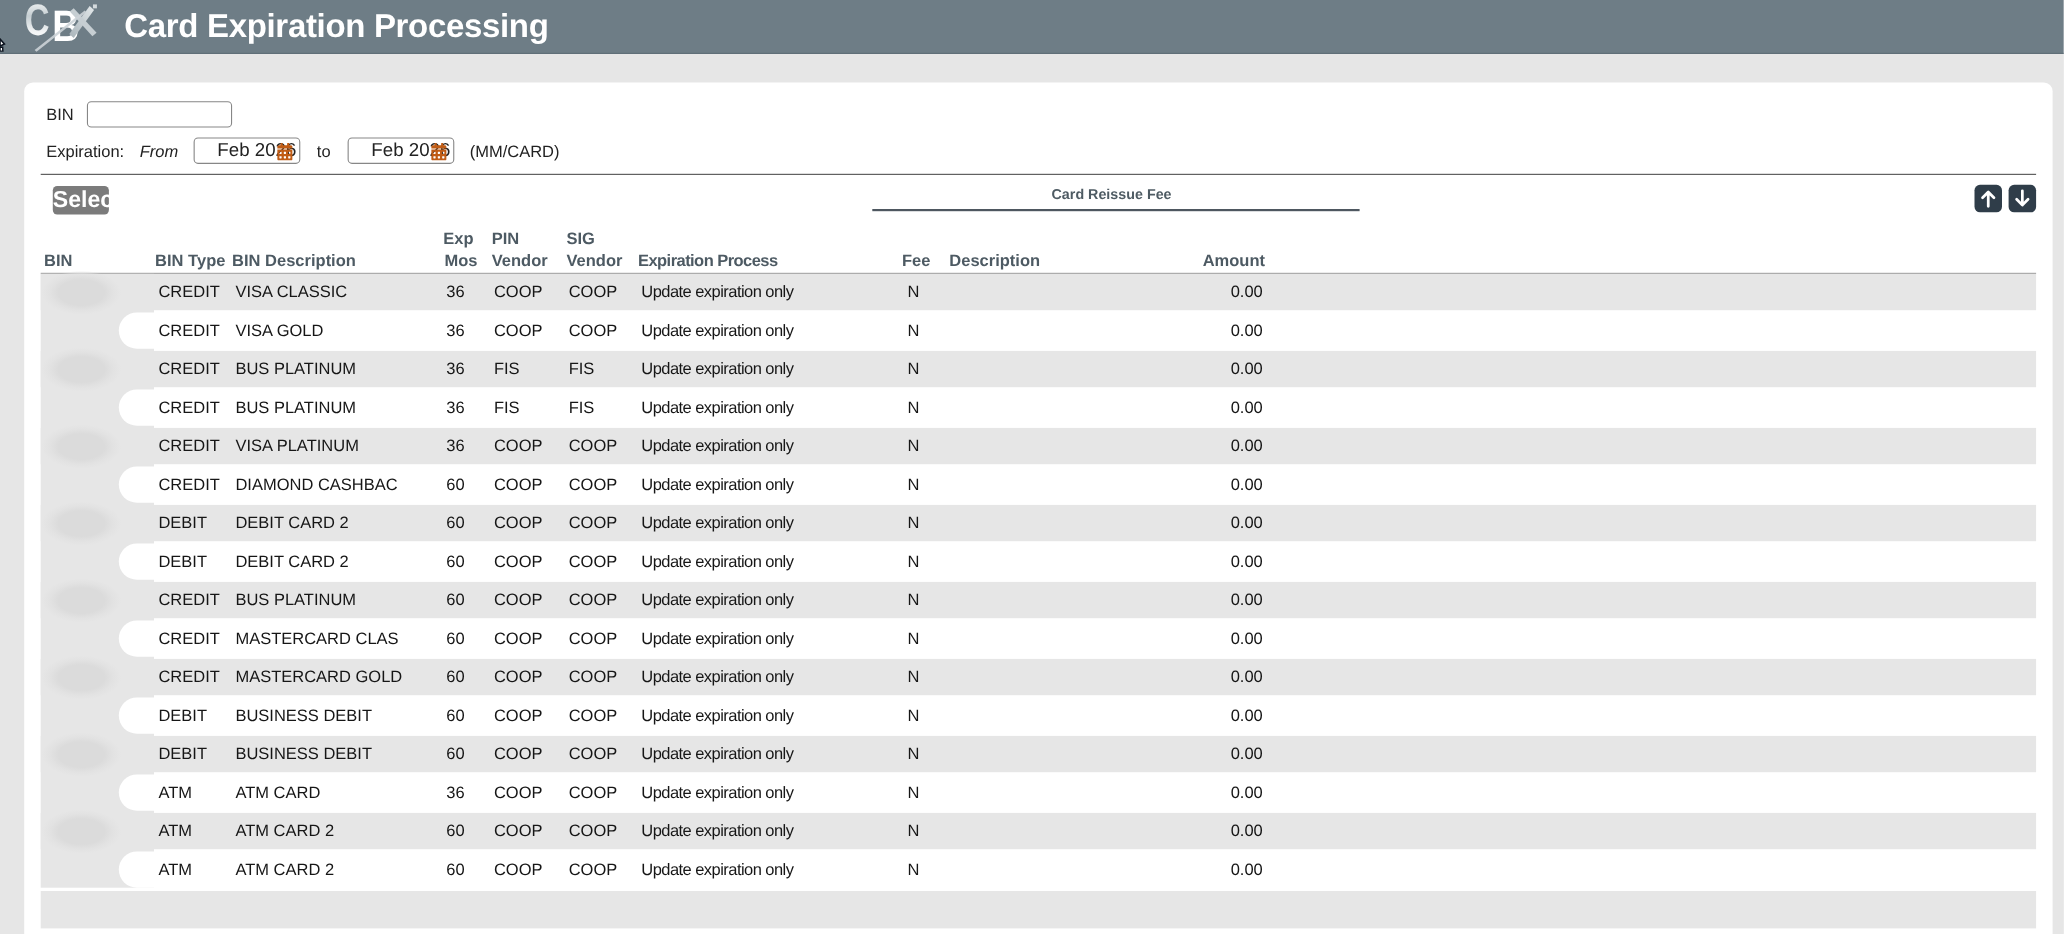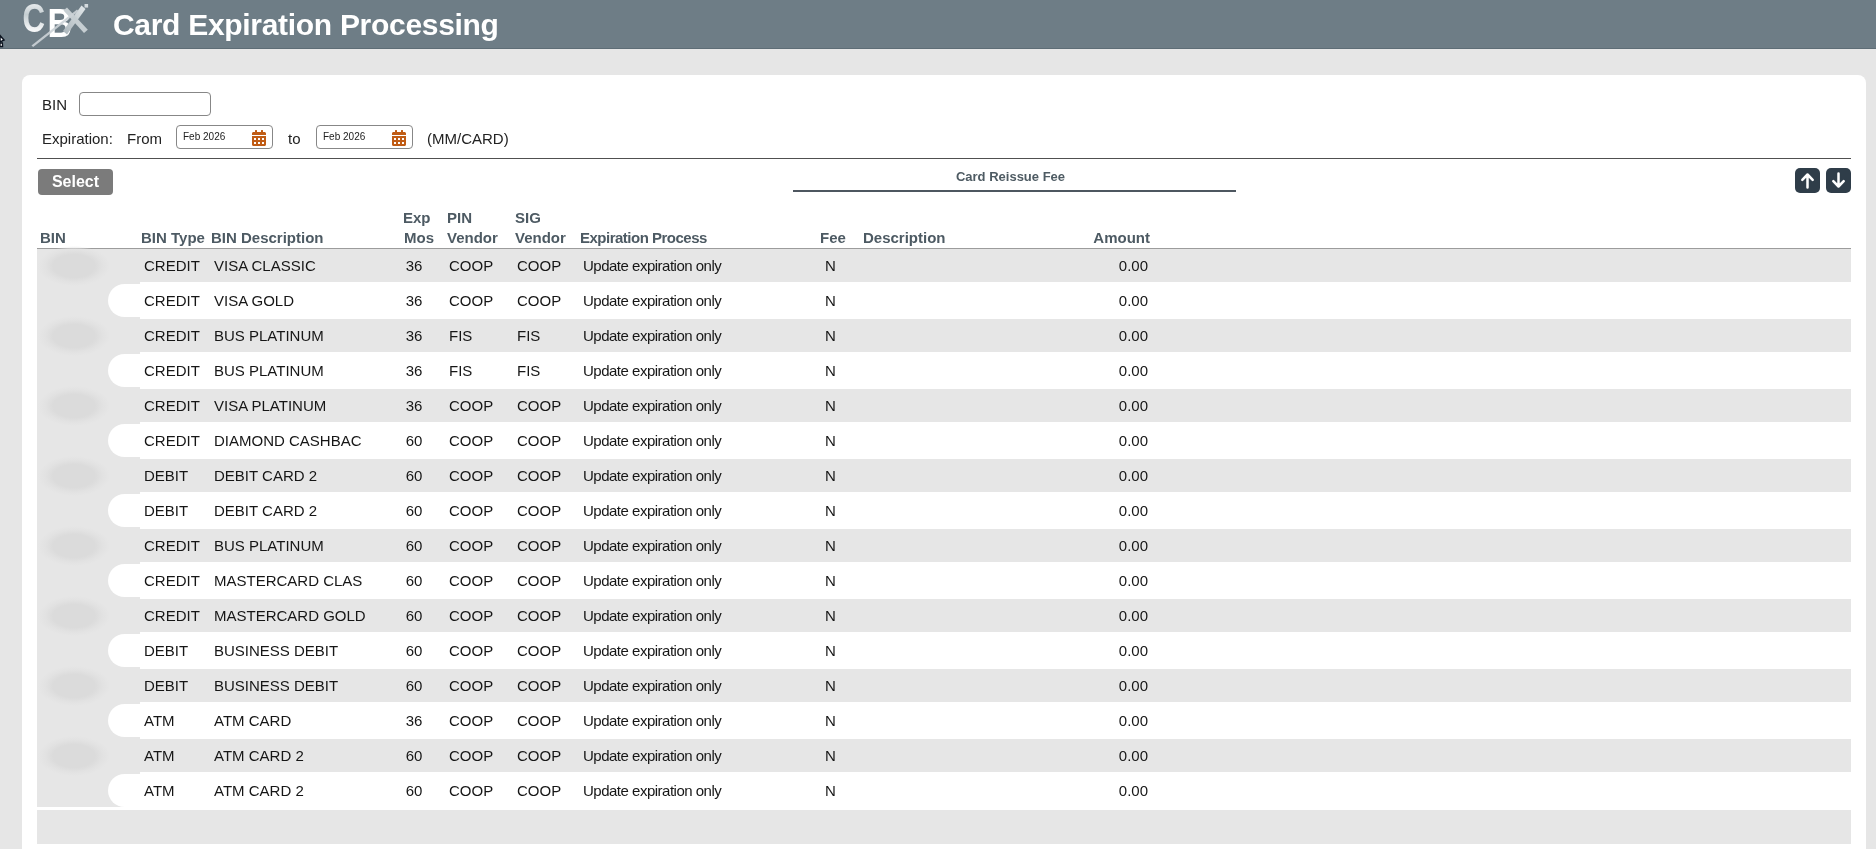--- a/index.html
+++ b/index.html
@@ -3,24 +3,24 @@
 <meta charset="utf-8">
 <style>
 * { margin:0; padding:0; box-sizing:border-box; }
 html,body { width:1876px; height:849px; background:#e6e6e6; font-family:"Liberation Sans", sans-serif; overflow:hidden; }
 #topbar { position:absolute; left:0; top:0; width:1876px; height:49px; background:#6e7d86; border-bottom:1px solid #5e6d76; }
 #title { position:absolute; left:113px; top:8px; font-size:30px; letter-spacing:-0.3px; font-weight:bold; color:#ffffff; }
 #cursor { position:absolute; left:0px; top:33px; }
 #card { position:absolute; left:22px; top:75px; width:1844px; height:774px; background:#ffffff; border-radius:8px 8px 0 0; }
 .lbl { position:absolute; font-size:15px; color:#222; }
 .inp { position:absolute; background:#fff; border:1.3px solid #878787; border-radius:4px; }
-.dateinp { position:absolute; background:#fff; border:1.3px solid #878787; border-radius:4px; font-size:10px; color:#222; line-height:21px; padding-left:6px; }
+.dateinp { position:absolute; background:#fff; border:1.3px solid #878787; border-radius:4px; font-size:17px; color:#222; line-height:21px; padding-left:18px;text-align:center; }
 .calic { position:absolute; right:6px; top:4px; }
 #divider { position:absolute; left:37px; top:158px; width:1814px; height:0; border-top:1.5px solid #505050; }
-#selbtn { position:absolute; left:38px; top:169px; width:75px; height:26px; background:#7b7b7b; border-radius:4px; color:#fff; font-weight:bold; font-size:16px; text-align:center; line-height:26px; }
+#selbtn { position:absolute; left:48px; top:169px; width:51px; height:26px; background:#7b7b7b; border-radius:4px; color:#fff; font-weight:bold; font-size:21px; text-align:center; line-height:26px; }
 #crf { position:absolute; left:793px; top:166px; width:443px; text-indent:-8px; height:26px; border-bottom:2px solid #4e5760; text-align:center; font-size:13px; font-weight:bold; color:#4e5b63; line-height:22px; }
 .arrbtn { position:absolute; top:168px; width:25px; height:25px; background:#2f3d49; border-radius:5px; }
 .hdr { position:absolute; font-size:15px; font-weight:bold; color:#4d5a63; }
 #hline { position:absolute; left:37px; top:248px; width:1814px; height:0; border-top:1px solid #9c9c9c; }
 .row { position:absolute; left:37px; width:1814px; height:33px; font-size:15px; color:#161616; }
 .row span { position:absolute; top:0; line-height:33px; white-space:nowrap; }
 .c1 { left:107px; } .c2 { left:177px;text-align:center; }
 .c3 { left:357px; width:40px; text-align:center; }
 .c4 { left:412px; } .c5 { left:480px; } .c6 { left:546px; letter-spacing:-0.5px; } .c7 { left:788px; }
 .c8 { left:1009px; width:102px; text-align:right; }
@@ -59,21 +59,21 @@
 <div id="title">Card Expiration Processing</div>
 </div>
 <svg id="cursor" width="7" height="15" viewBox="0 0 7 15">
     <polygon points="0,2.5 4,7 0,9" fill="#ffffff" stroke="#0c1420" stroke-width="1.5"></polygon>
     <polygon points="0,10 2.4,10 2.6,13.5 0,13.5" fill="#ffffff" stroke="#0c1420" stroke-width="1.3"></polygon>
   </svg>
 <div id="card"></div>
 <span class="lbl" style="left:42px;top:96px;">BIN</span>
 <div class="inp" style="left:79px;top:92px;width:132px;height:24px;"></div>
 <span class="lbl" style="left:42px;top:130px;">Expiration:</span>
-<span class="lbl" style="left:127px;top:130px;">From</span>
+<span class="lbl" style="left:127px;top:130px;font-style:italic;">From</span>
 <div class="dateinp" style="left:176px;top:125px;width:97px;height:24px;">Feb 2026<svg class="calic" width="14" height="16" viewBox="0 0 448 512">
       <path fill="#c05c15" d="M0 464c0 26.5 21.5 48 48 48h352c26.5 0 48-21.5 48-48V192H0v272zm320-196c0-6.6 5.4-12 12-12h40c6.6 0 12 5.4 12 12v40c0 6.6-5.4 12-12 12h-40c-6.6 0-12-5.4-12-12v-40zm0 128c0-6.6 5.4-12 12-12h40c6.6 0 12 5.4 12 12v40c0 6.6-5.4 12-12 12h-40c-6.6 0-12-5.4-12-12v-40zM192 268c0-6.6 5.4-12 12-12h40c6.6 0 12 5.4 12 12v40c0 6.6-5.4 12-12 12h-40c-6.6 0-12-5.4-12-12v-40zm0 128c0-6.6 5.4-12 12-12h40c6.6 0 12 5.4 12 12v40c0 6.6-5.4 12-12 12h-40c-6.6 0-12-5.4-12-12v-40zM64 268c0-6.6 5.4-12 12-12h40c6.6 0 12 5.4 12 12v40c0 6.6-5.4 12-12 12H76c-6.6 0-12-5.4-12-12v-40zm0 128c0-6.6 5.4-12 12-12h40c6.6 0 12 5.4 12 12v40c0 6.6-5.4 12-12 12H76c-6.6 0-12-5.4-12-12v-40zM400 64h-48V16c0-8.8-7.2-16-16-16h-32c-8.8 0-16 7.2-16 16v48H160V16c0-8.8-7.2-16-16-16h-32c-8.8 0-16 7.2-16 16v48H48C21.5 64 0 85.5 0 112v48h448v-48c0-26.5-21.5-48-48-48z"></path>
     </svg></div>
 <span class="lbl" style="left:288px;top:130px;">to</span>
 <div class="dateinp" style="left:316px;top:125px;width:97px;height:24px;">Feb 2026<svg class="calic" width="14" height="16" viewBox="0 0 448 512">
       <path fill="#c05c15" d="M0 464c0 26.5 21.5 48 48 48h352c26.5 0 48-21.5 48-48V192H0v272zm320-196c0-6.6 5.4-12 12-12h40c6.6 0 12 5.4 12 12v40c0 6.6-5.4 12-12 12h-40c-6.6 0-12-5.4-12-12v-40zm0 128c0-6.6 5.4-12 12-12h40c6.6 0 12 5.4 12 12v40c0 6.6-5.4 12-12 12h-40c-6.6 0-12-5.4-12-12v-40zM192 268c0-6.6 5.4-12 12-12h40c6.6 0 12 5.4 12 12v40c0 6.6-5.4 12-12 12h-40c-6.6 0-12-5.4-12-12v-40zm0 128c0-6.6 5.4-12 12-12h40c6.6 0 12 5.4 12 12v40c0 6.6-5.4 12-12 12h-40c-6.6 0-12-5.4-12-12v-40zM64 268c0-6.6 5.4-12 12-12h40c6.6 0 12 5.4 12 12v40c0 6.6-5.4 12-12 12H76c-6.6 0-12-5.4-12-12v-40zm0 128c0-6.6 5.4-12 12-12h40c6.6 0 12 5.4 12 12v40c0 6.6-5.4 12-12 12H76c-6.6 0-12-5.4-12-12v-40zM400 64h-48V16c0-8.8-7.2-16-16-16h-32c-8.8 0-16 7.2-16 16v48H160V16c0-8.8-7.2-16-16-16h-32c-8.8 0-16 7.2-16 16v48H48C21.5 64 0 85.5 0 112v48h448v-48c0-26.5-21.5-48-48-48z"></path>
     </svg></div>
 <span class="lbl" style="left:427px;top:130px;">(MM/CARD)</span>
 <div id="divider"></div>
 <div id="selbtn">Select</div>

